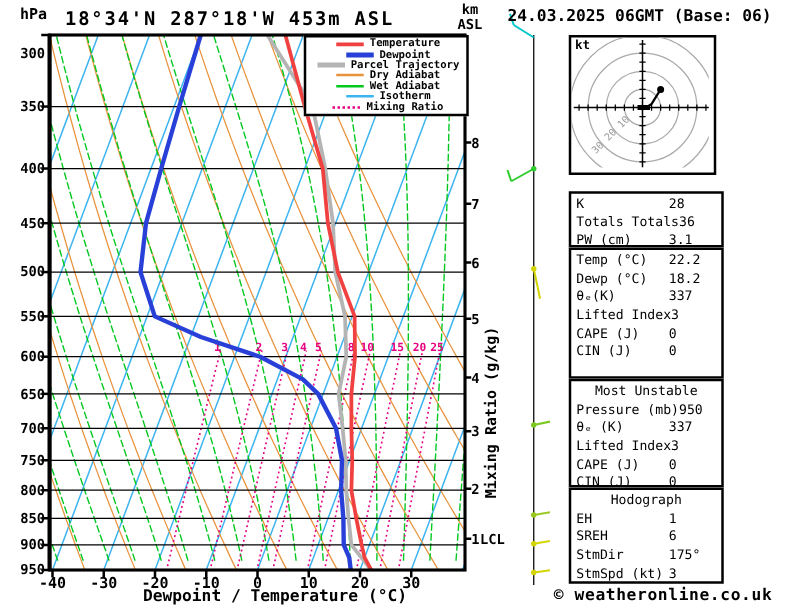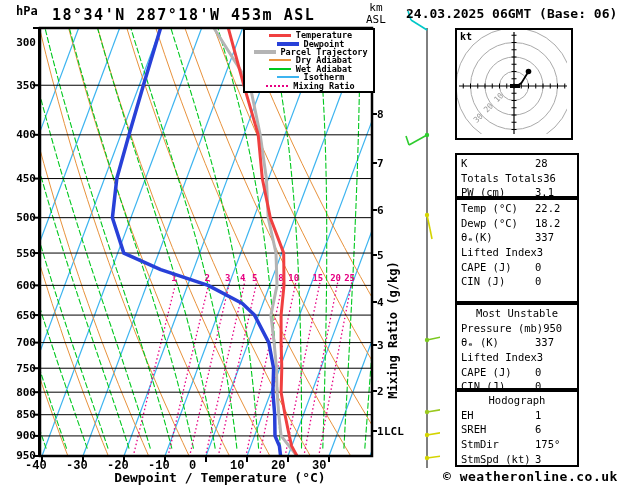--- a/index.html
+++ b/index.html
@@ -2,27 +2,27 @@
 <html><head>
 <meta charset="utf-8">
 <style>
   html,body{margin:0;padding:0;background:#fff;}
   #stage{position:relative;width:629px;height:486px;background:#fff;overflow:hidden;
          font-family:"DejaVu Sans Mono",monospace;color:#000;}
   .abs{position:absolute;}
   #title{left:52px;top:6px;font-size:15px;font-weight:bold;letter-spacing:1.5px;white-space:pre;}
   #datetime{left:406px;top:6px;font-size:13px;font-weight:bold;white-space:pre;}
   #hpa{left:16px;top:4px;font-size:12px;font-weight:bold;}
-  #kmasl{left:366px;top:2px;font-size:11px;font-weight:normal;line-height:12px;text-align:center;}
+  #kmasl{left:366px;top:2px;font-size:11px;font-weight:bold;line-height:12px;text-align:center;}
   #xlabel{left:70px;top:470px;width:300px;text-align:center;font-size:13px;font-weight:bold;}
   #mrlabel{left:293px;top:323px;width:200px;height:14px;transform:rotate(-90deg);
            font-size:12px;font-weight:bold;text-align:center;}
   #lcl{left:384px;top:425px;font-size:11px;font-weight:bold;}
   .ptick{position:absolute;left:4px;width:32px;text-align:right;font-size:11px;font-weight:bold;}
-  .ttick{position:absolute;width:34px;text-align:left;font-size:12px;font-weight:bold;top:459px;font-family:Liberation Mono, monospace;}
+  .ttick{position:absolute;width:34px;text-align:center;font-size:12px;font-weight:bold;top:459px;}
   .kmtick{position:absolute;left:377px;width:20px;font-size:11px;font-weight:bold;}
   #legend-box{left:243px;top:28px;width:125px;height:60px;border:2px solid #000;background:#fff;
               padding:1px 0 0 3px;box-sizing:content-box;}
   .leg-row{display:flex;align-items:center;height:8.4px;justify-content:center;}
   .leg-swatch{width:22px;margin-right:5px;flex:none;}
   .leg-text{font-size:8.5px;font-weight:bold;white-space:nowrap;}
   #hodo-wrap{left:455px;top:28px;width:114px;height:108px;border:2px solid #000;background:#fff;}
   #kt-label{left:460px;top:31px;font-size:10px;font-weight:bold;}
   .databox{position:absolute;left:455px;width:124px;border:2px solid #000;background:#fff;
            padding:1px 4px;box-sizing:border-box;}

